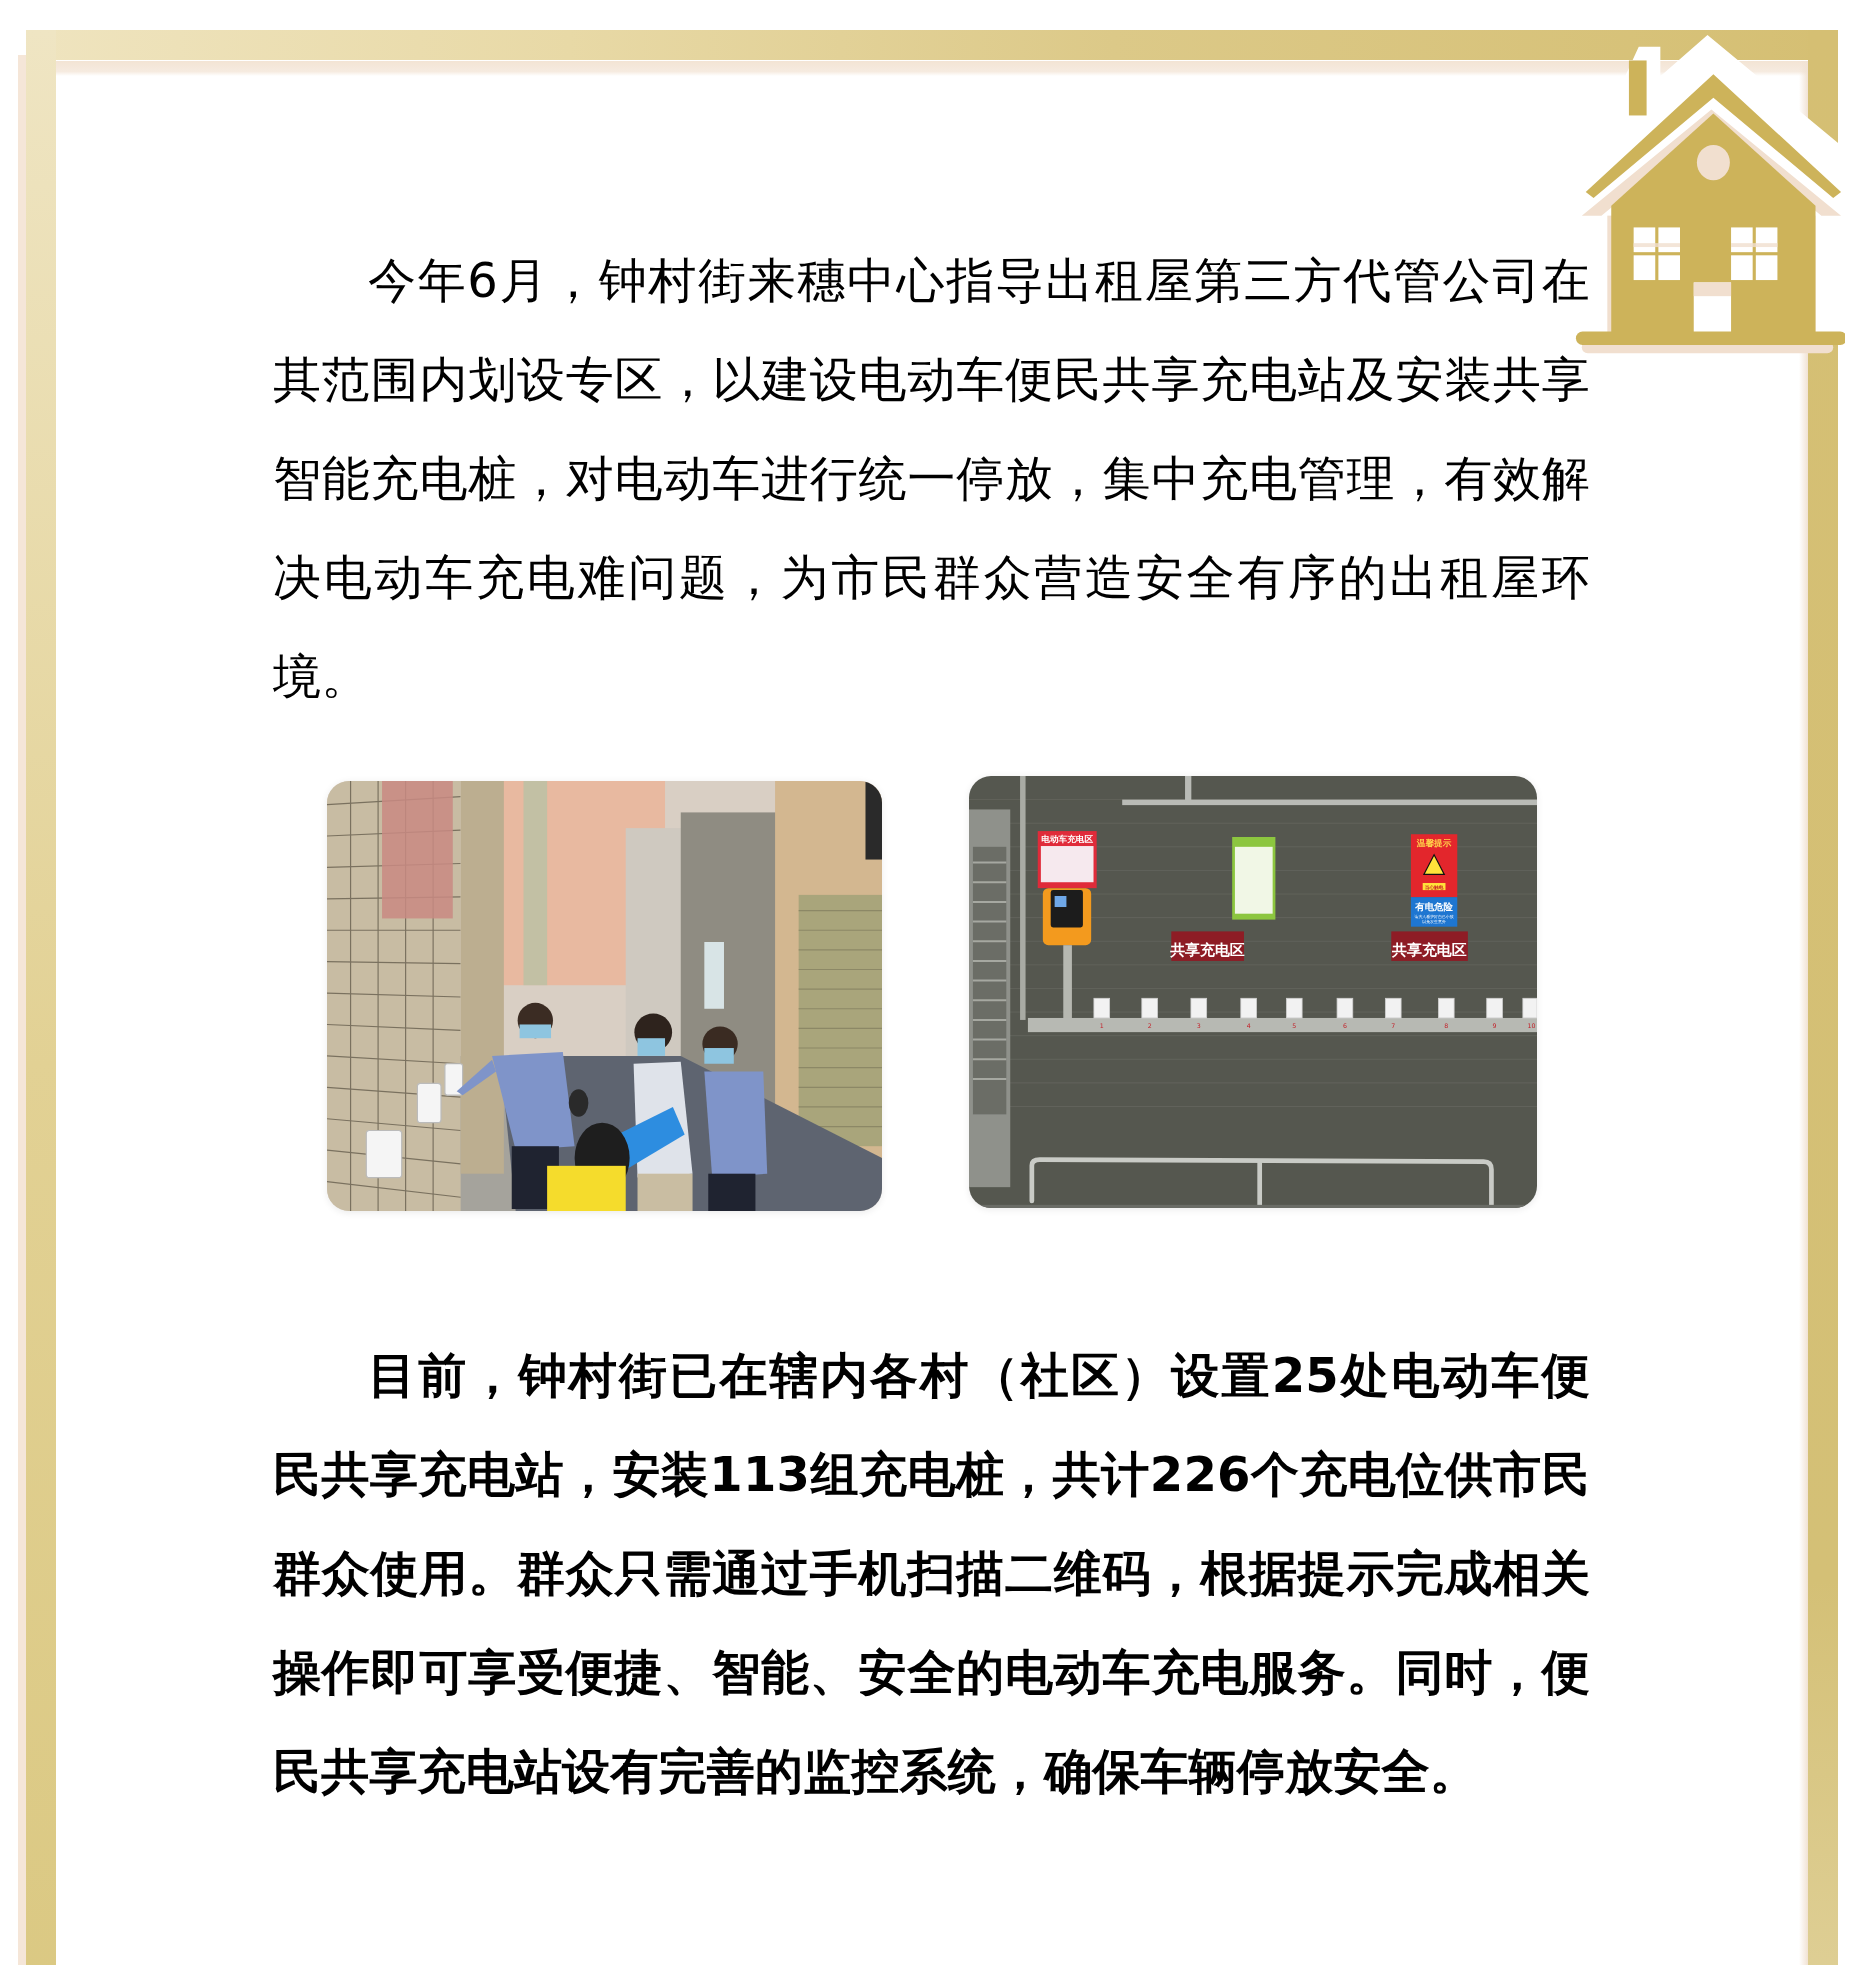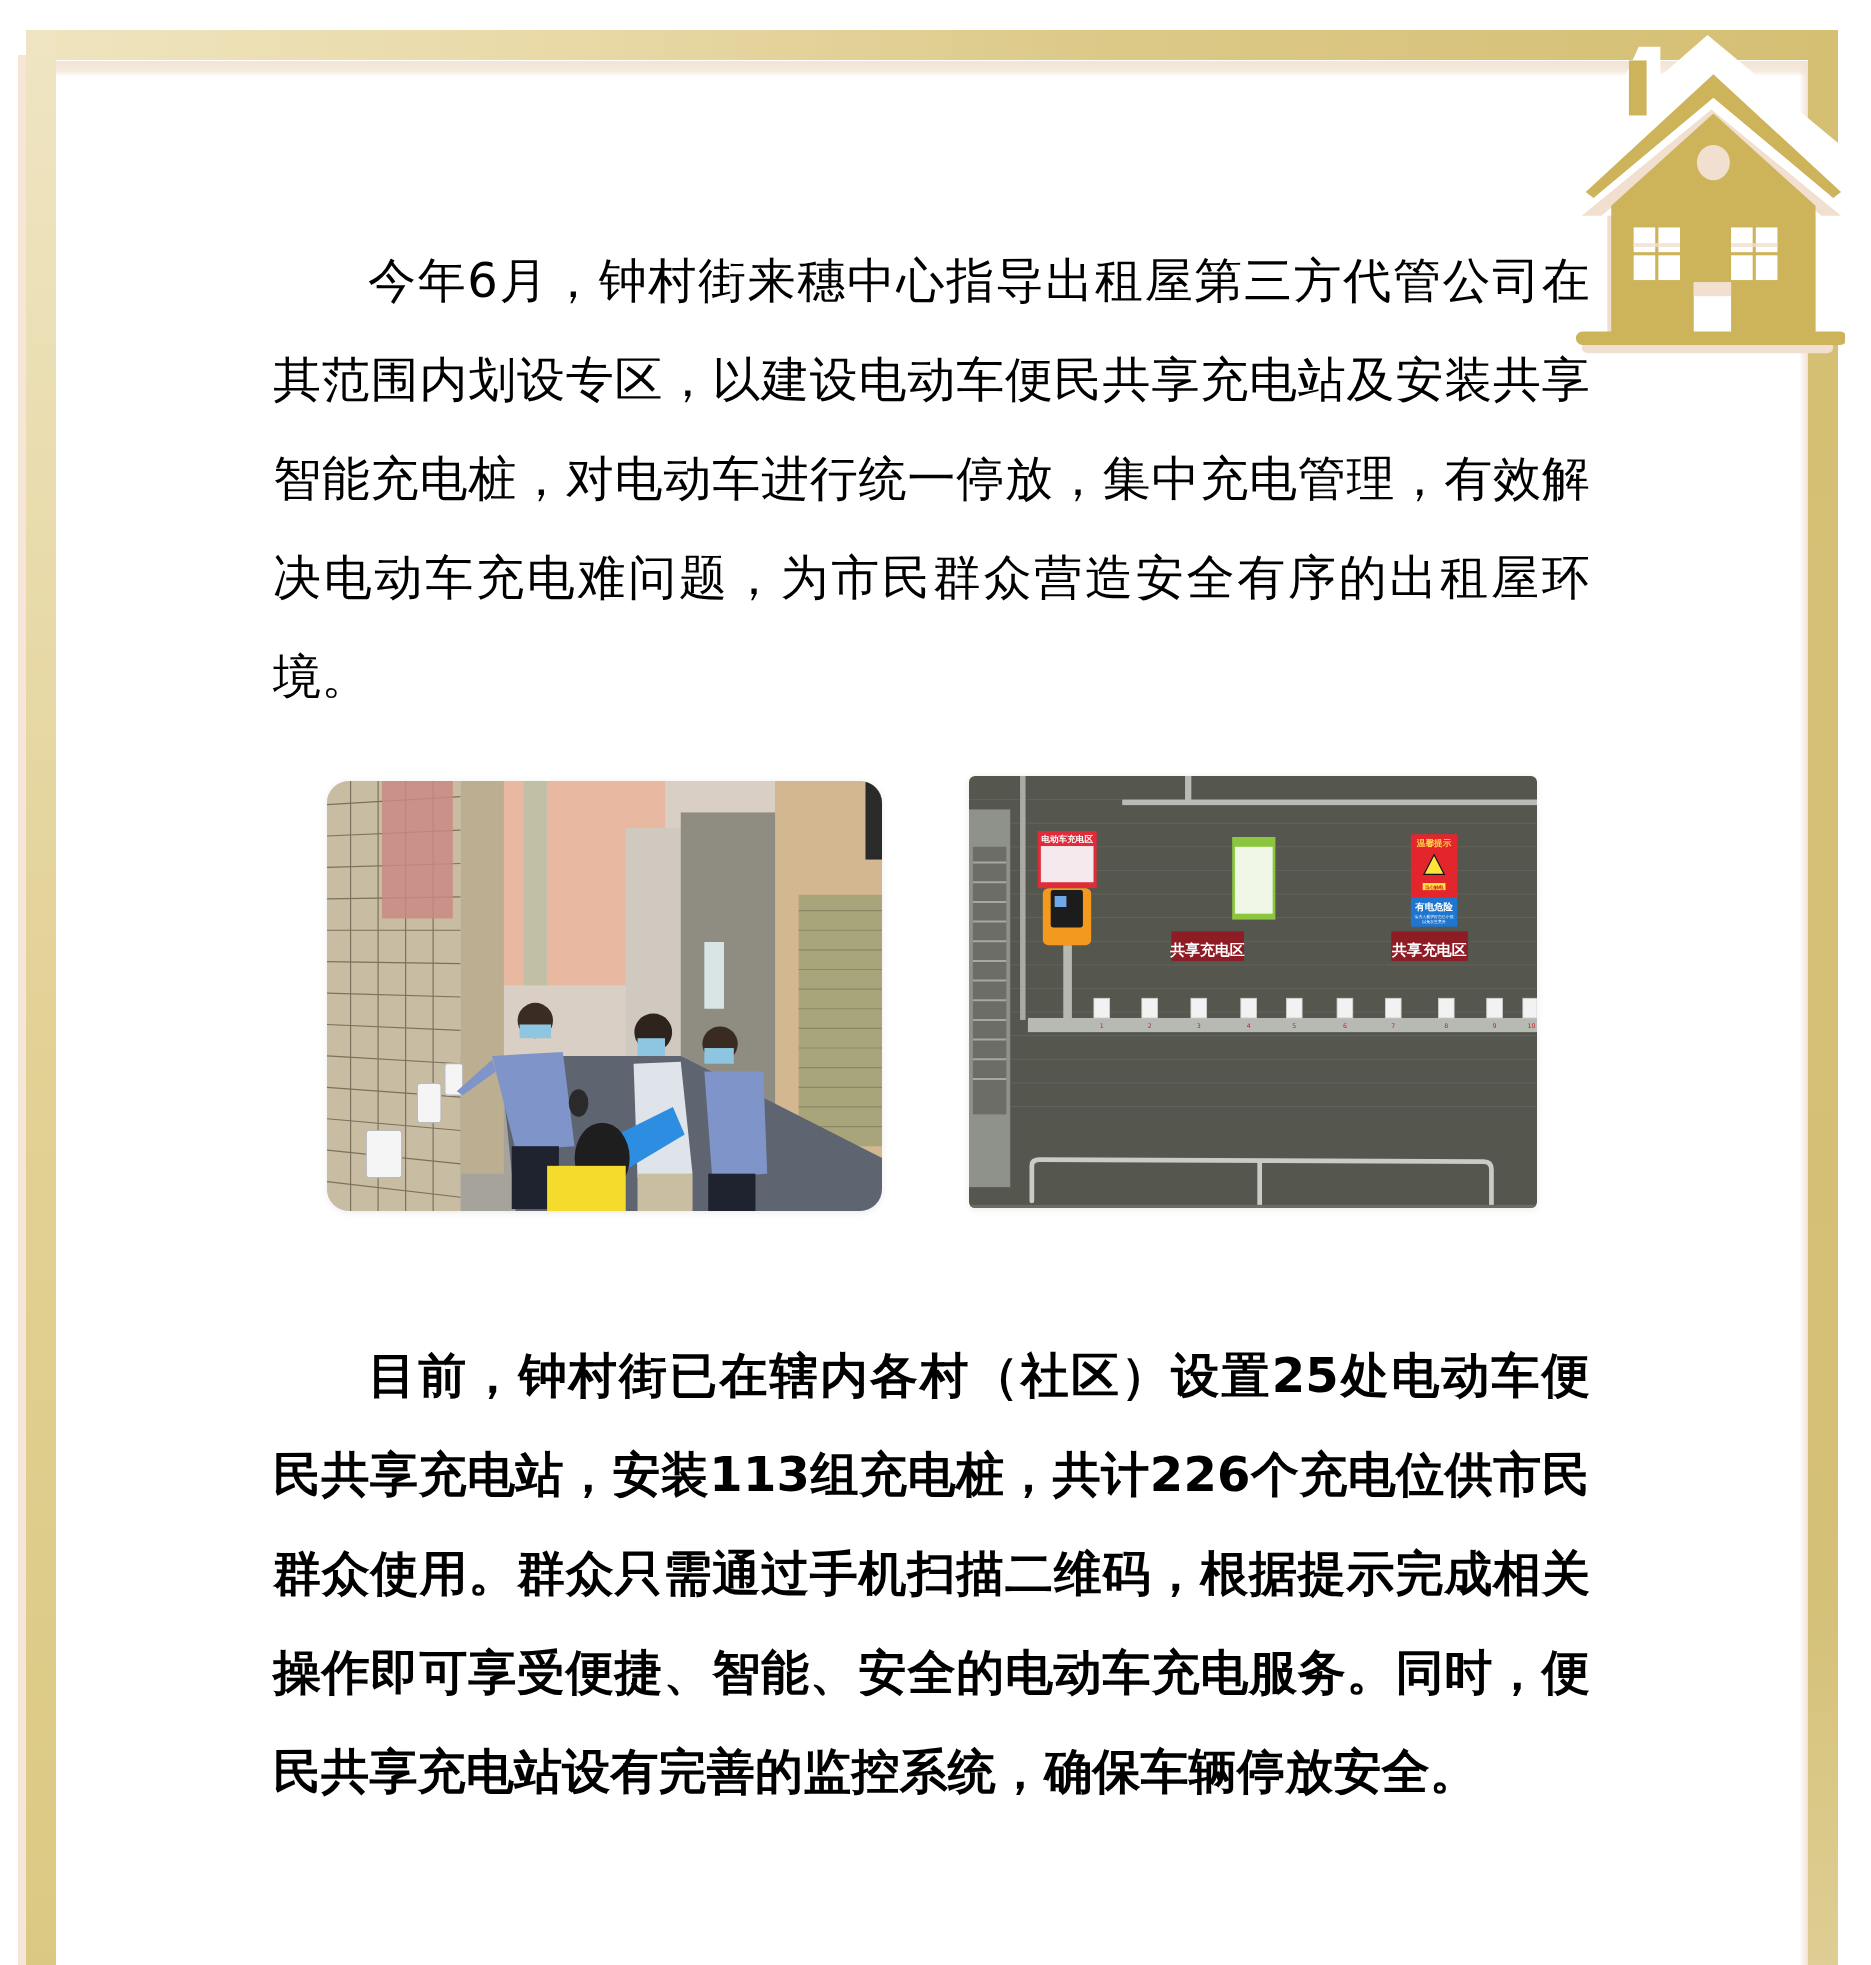--- a/index.html
+++ b/index.html
@@ -26,21 +26,21 @@
   
   .para { position: absolute; left: 273px; width: 1317px; font-size: 48px; line-height: 99px;
           letter-spacing: 0.2px; text-indent: 95px; text-align: justify; margin: 0; }
   .para-1 { top: 231px; }
   .para-2 { top: 1326px; font-weight: bold; }
 
   
   .photo { position: absolute; border-radius: 22px; overflow: hidden;
            box-shadow: 0 1.6px 7px rgba(0,0,0,0.08); }
   .photo-1 { left: 327px; top: 781px; width: 555px; height: 430px; }
-  .photo-2 { left: 969px; top: 776px; width: 568px; height: 432px; border-radius: 6px; }
+  .photo-2 { left: 969px; top: 776px; width: 568px; height: 432px; }
   .photo svg { display: block; width: 100%; height: 100%; }
   .sign-text { font-family: "DejaVu Sans", sans-serif; font-weight: bold; }
 </style>
 </head>
 <body>
 
 <div class="frame-part band-left-shadow"></div>
 <div class="frame-part band-top-shadow"></div>
 <div class="frame-part band-right-shadow"></div>
 

